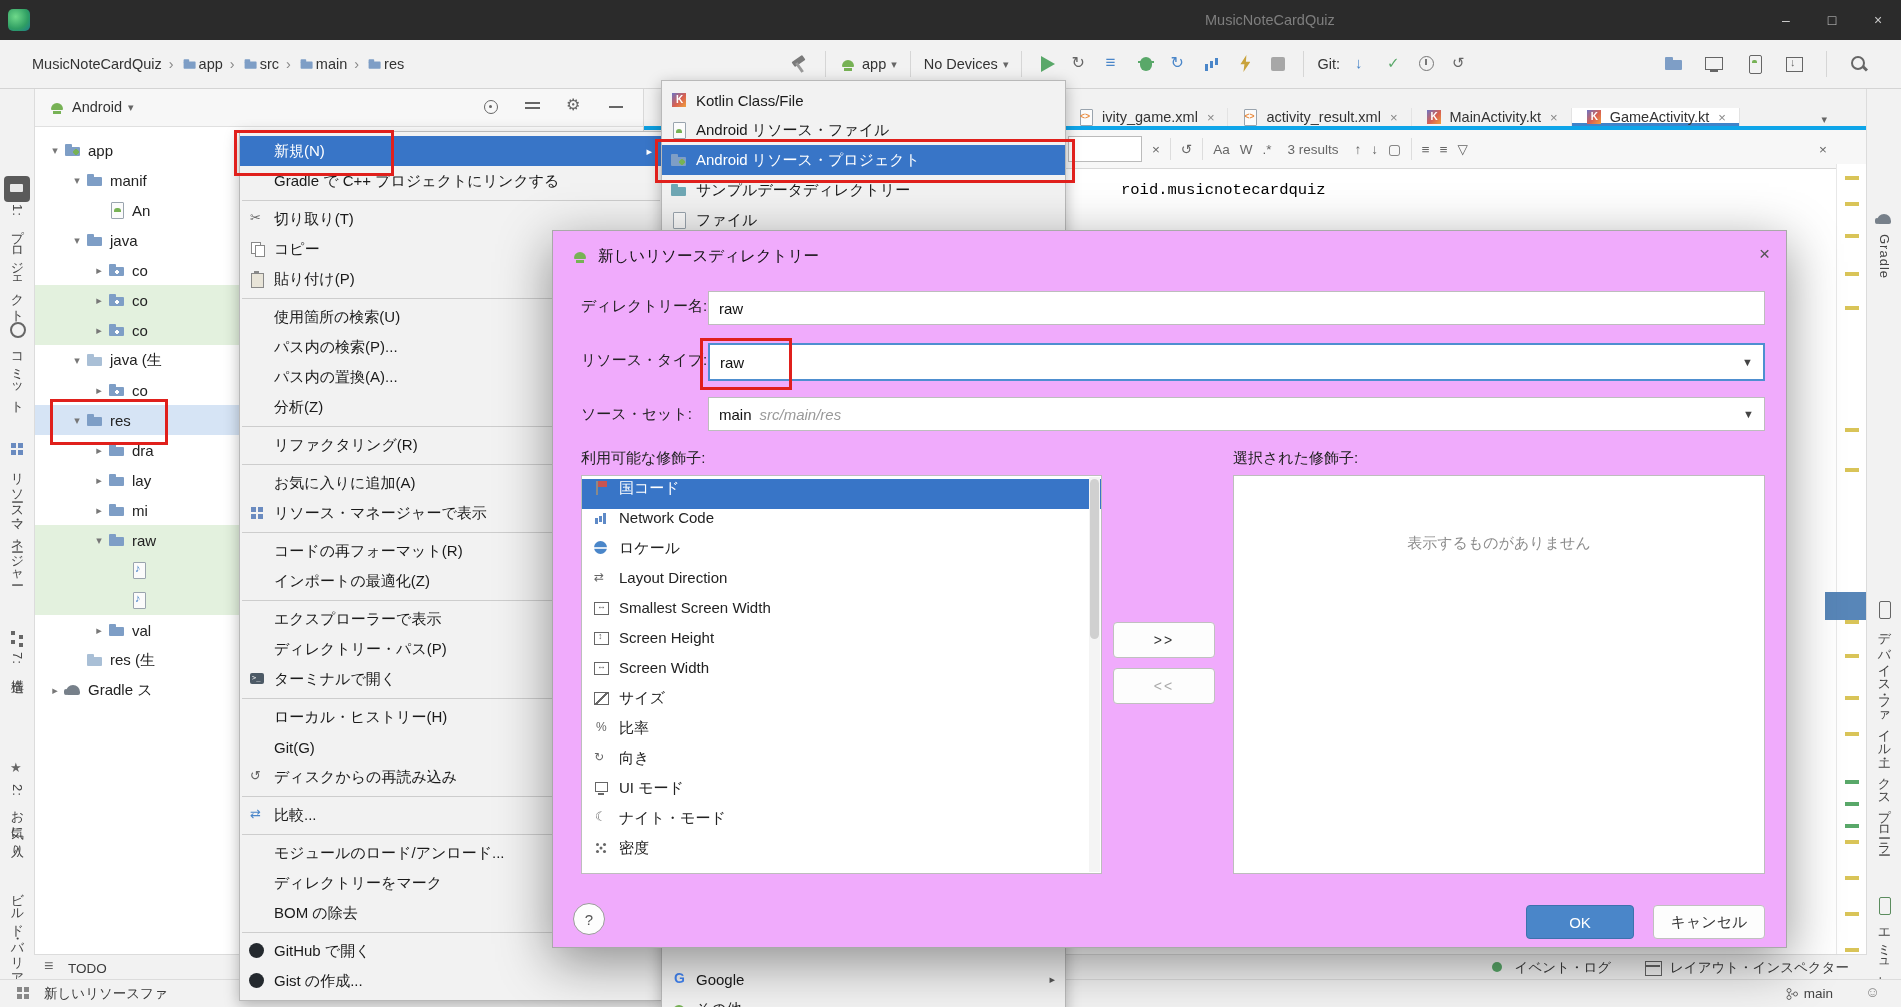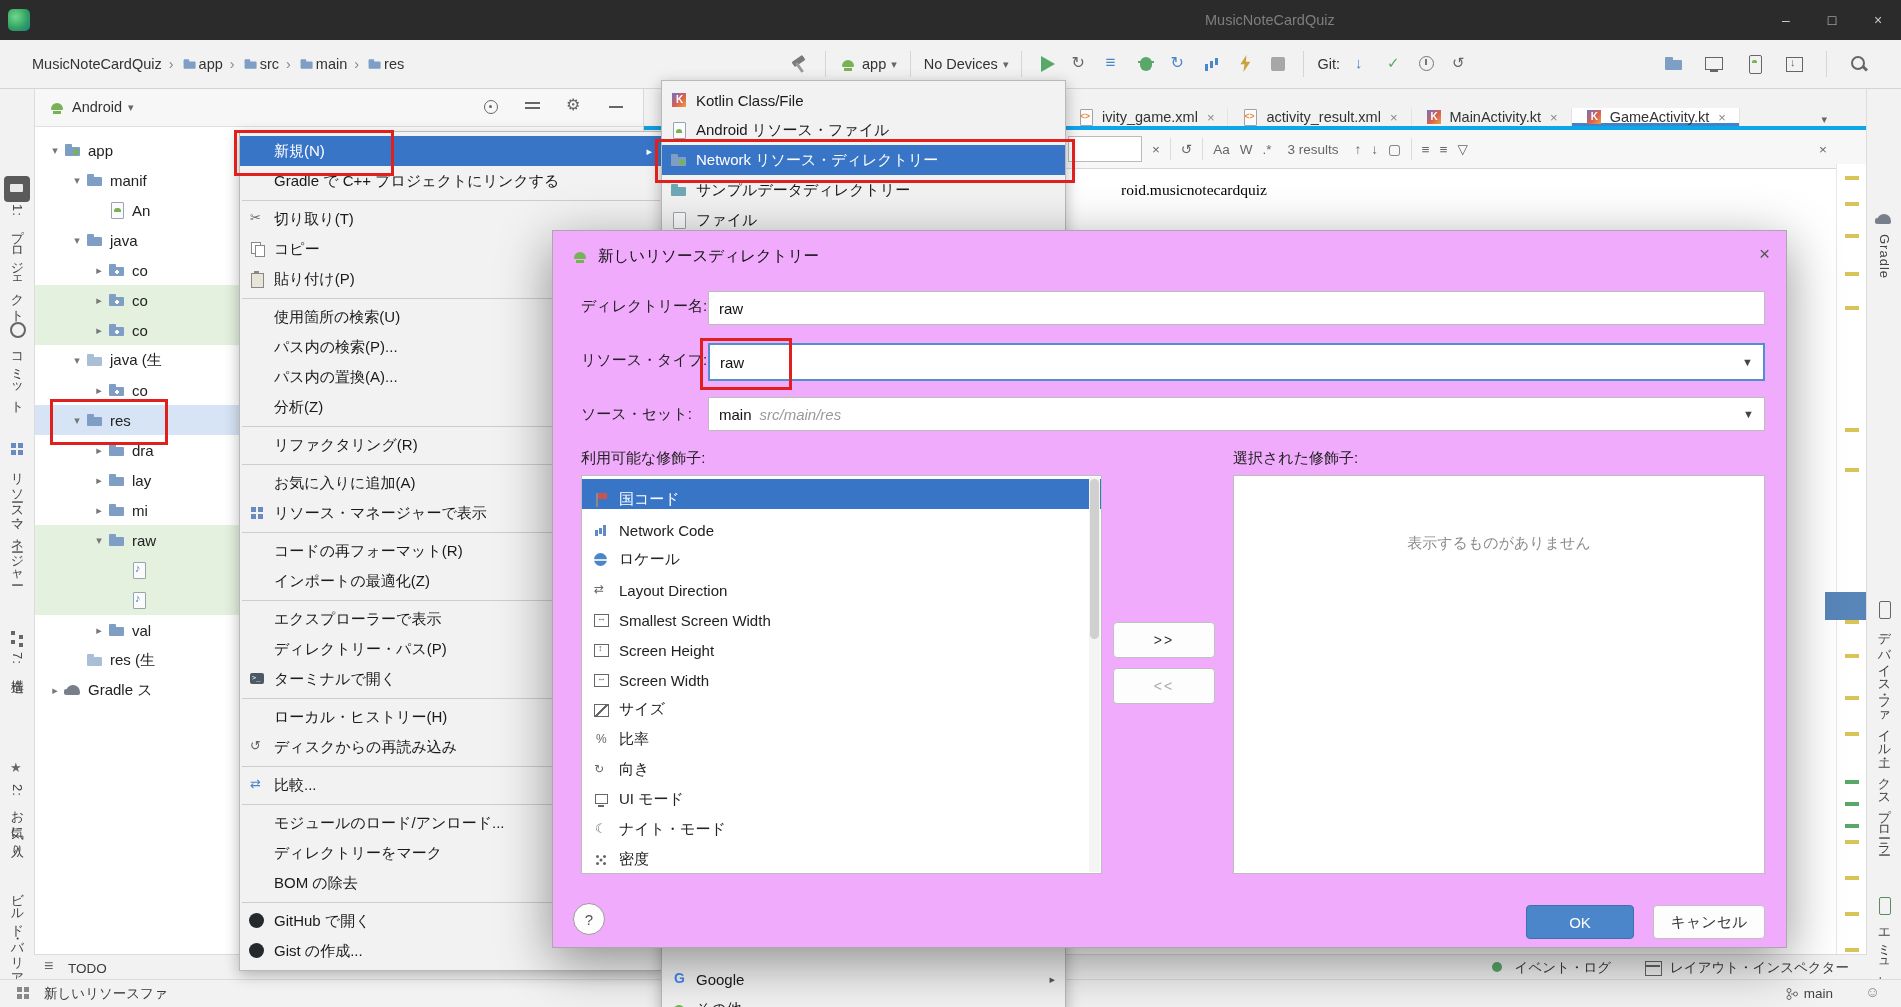--- a/index.html
+++ b/index.html
@@ -58,21 +58,21 @@
   .tab{display:flex;align-items:center;gap:7px;padding:0 13px;font-size:14.5px;color:#333;border-right:1px solid #e3e3e3}
   .tab.selected{background:#fff;box-shadow:inset 0 -3px 0 #4083c9}
   .tab .close{color:#888;font-size:13px;margin-left:2px}
   .tab-extra{margin-left:auto;display:flex;align-items:center;gap:10px;padding-right:40px;color:#666}
   .findbar{height:38px;background:#f7f7f7;border-bottom:1px solid #d8d8d8;display:flex;align-items:center;padding-left:425px;gap:10px;font-size:13.5px;color:#555}
   .find-field{width:72px;height:24px;background:#fff;border:1px solid #bbb}
   .fsep{width:1px;height:22px;background:#ddd}
   .fbtn{color:#666;font-size:13.5px}
   .fresults{color:#666;margin:0 6px}
   .find-close{margin-left:auto;margin-right:40px;color:#666}
-  .code-line{position:absolute;left:478px;top:12px;font-family:Liberation Serif, serif;font-size:15.5px;color:#000}
+  .code-line{position:absolute;left:478px;top:12px;font-family:Liberation Mono, monospace;font-size:15.5px;color:#000}
   .stripe{position:absolute;right:0;top:76px;bottom:0;width:30px;background:#fff;border-left:1px solid #e8e8e8}
   .ticks-y{position:absolute;left:8px;top:12px;width:14px;height:4px;background:#d9c458;
     box-shadow:0 26px #d9c458,0 58px #d9c458,0 96px #d9c458,0 130px #d9c458,0 252px #d9c458,0 292px #d9c458,
                0 444px #d9c458,0 478px #d9c458,0 520px #d9c458,0 556px #d9c458,0 664px #d9c458,0 700px #d9c458,
                0 736px #d9c458,0 772px #d9c458}
   .ticks-g{position:absolute;left:8px;top:616px;width:14px;height:4px;background:#59a869;box-shadow:0 22px #59a869,0 44px #59a869}
   .stripe-thumb{position:absolute;left:-12px;top:428px;width:42px;height:28px;background:#4679b0;opacity:.9}
   
   .menu{position:absolute;background:#f2f2f2;border:1px solid #b9b9b9;box-shadow:0 4px 14px rgba(0,0,0,.28);padding:4px 0;font-size:15px}
   .ctx{left:239px;top:131px;width:422px;z-index:50}
@@ -90,21 +90,21 @@
   
   .dialog{position:absolute;left:552px;top:230px;width:1233px;height:716px;background:#f0abfc;border:1px solid #a9a9a9;
           box-shadow:0 14px 50px rgba(0,0,0,.42);z-index:70}
   .dtitle{position:absolute;left:0;top:0;right:0;height:50px;display:flex;align-items:center;padding:0 18px;font-size:15.5px;color:#111;gap:9px}
   .dclose{position:absolute;right:16px;top:12px;font-size:19px;color:#555}
   .dlabel{position:absolute;left:28px;font-size:15px;color:#222}
   .dinput{position:absolute;left:155px;width:1057px;background:#fff;border:1px solid #bdbdbd;font-size:15px;display:flex;align-items:center;padding:0 10px;box-sizing:border-box;color:#111}
   .combo-arrow{position:absolute;right:10px;font-size:11px;color:#444}
   .src-path{color:#999;font-style:italic;margin-left:8px}
   .qlist{position:absolute;left:28px;top:244px;width:521px;height:399px;background:#fff;border:1px solid #bdbdbd;box-sizing:border-box;padding-top:3px;overflow:hidden}
-  .qrow{height:30px;display:flex;align-items:flex-end;gap:9px;padding:0 10px;font-size:15px;color:#222}
+  .qrow{height:30px;display:flex;align-items:flex-start;gap:9px;padding:0 10px;font-size:15px;color:#222}
   .qrow.selected{background:#3875c7;color:#fff}
   .qscroll{position:absolute;right:1px;top:1px;bottom:1px;width:11px;background:#f4f4f4}
   .qthumb{position:absolute;left:1px;top:2px;width:9px;height:160px;background:#d0d0d0;border-radius:5px}
   .chosen{position:absolute;left:680px;top:244px;width:532px;height:399px;background:#fff;border:1px solid #bdbdbd;box-sizing:border-box;
           text-align:center;padding-top:58px;font-size:15px;color:#8c8c8c}
   .xfer{position:absolute;left:560px;width:100px;height:34px;background:#fdfdfd;border:1px solid #c0c0c0;border-radius:4px;
         display:flex;align-items:center;justify-content:center;font-size:14px;color:#333;letter-spacing:2px}
   .xfer.disabled{color:#aaa}
   .dhelp{position:absolute;left:20px;top:672px;width:30px;height:30px;border:1px solid #9a9a9a;border-radius:50%;
          display:flex;align-items:center;justify-content:center;color:#555;font-size:15px;background:#fdfdfd}
@@ -658,20 +658,25 @@
     <div class="mi sep">
       
       
       
     </div>
     <div class="mi has-arrow">
       <span class="mic ic ic-none"></span>
       <span>ローカル・ヒストリー(H)</span>
       <span class="arr"></span>
     </div>
+    <div class="mi has-arrow">
+      <span class="mic ic ic-none"></span>
+      <span>Git(G)</span>
+      <span class="arr"></span>
+    </div>
     <div class="mi">
       <span class="mic ic ic-refresh"></span>
       <span>ディスクからの再読み込み</span>
       <span class="arr"></span>
     </div>
     <div class="mi sep">
       
       
       
     </div>
@@ -725,21 +730,21 @@
         <span>Kotlin Class/File</span>
         <span class="arr"></span>
       </div>
       <div class="mi">
         <span class="mic ic ic-android-file"></span>
         <span>Android リソース・ファイル</span>
         <span class="arr"></span>
       </div>
       <div class="mi selected">
         <span class="mic ic ic-app-folder"></span>
-        <span>Network リソース・ディレクトリー</span>
+        <span>Android リソース・プロジェクト</span>
         <span class="arr"></span>
       </div>
       <div class="mi">
         <span class="mic ic ic-sample-data"></span>
         <span>サンプルデータディレクトリー</span>
         <span class="arr"></span>
       </div>
       <div class="mi">
         <span class="mic ic ic-file"></span>
         <span>ファイル</span>

